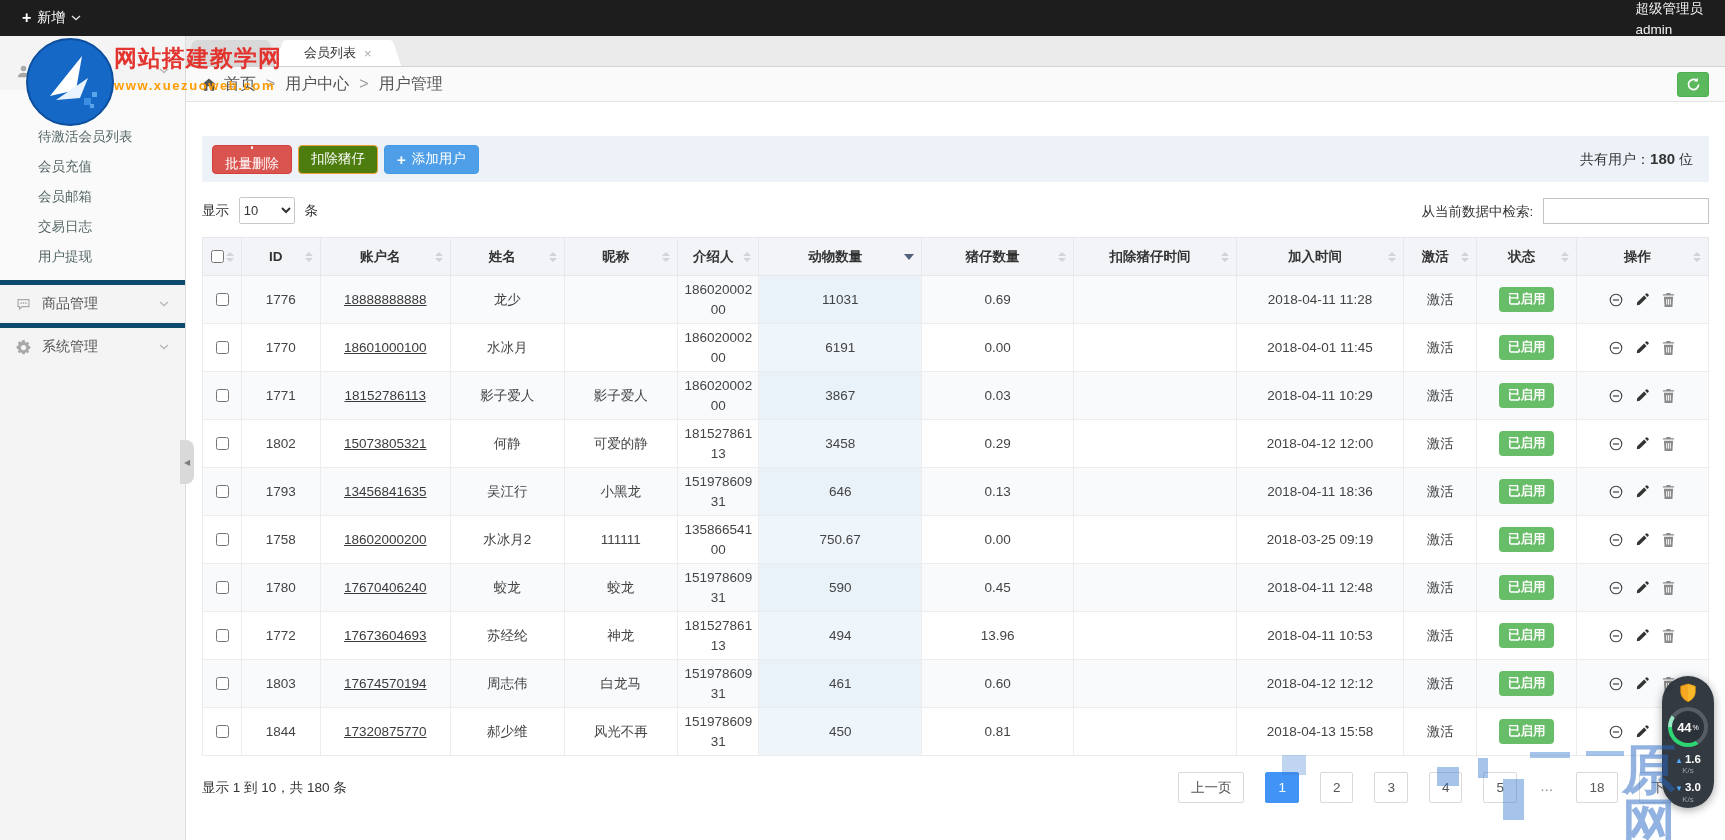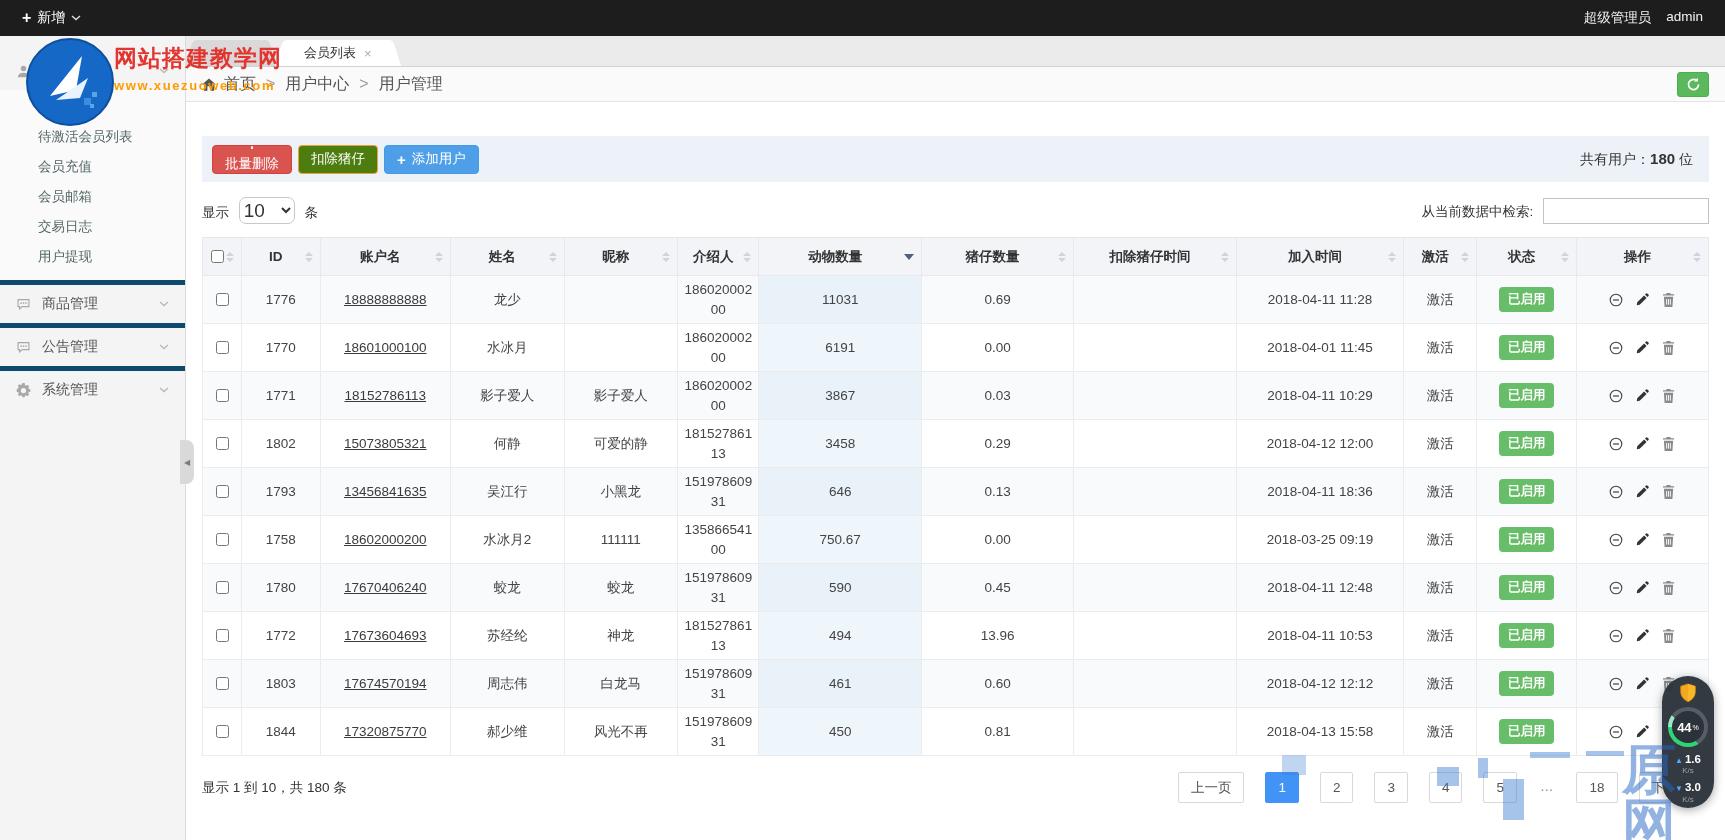--- a/index.html
+++ b/index.html
@@ -3,21 +3,21 @@
 <meta charset="utf-8">
 <style>
   html,body{margin:0;padding:0;}
   body{width:1725px;height:840px;overflow:hidden;position:relative;background:#fff;
        font-family:"Liberation Sans","DejaVu Sans",sans-serif;}
   
   .topbar{height:36px;background:#1d1d1d;color:#fff;display:flex;align-items:center;
           justify-content:space-between;padding:0 22px;font-size:14px;}
   .add-area{display:flex;align-items:center;gap:6px;cursor:pointer;}
   .add-plus{font-size:16px;font-weight:bold;line-height:1;}
-  .user-area{display:flex;gap:15px;font-size:13.5px;color:#f2f2f2;}
+  .user-area{display:flex;gap:4px;font-size:13.5px;color:#f2f2f2;flex-direction:column;}
   
   .layout{display:flex;height:804px;position:relative;}
   .sidebar{width:186px;min-width:186px;background:#f4f4f4;border-right:1px solid #dcdcdc;padding-top:16px;box-sizing:border-box;}
   .side-group{display:flex;align-items:center;height:38px;padding:0 16px;color:#555;font-size:14px;cursor:pointer;border-top:5px solid #0c4a6e;}
   .side-group:first-child{border-top:none;}
   .gicon{width:18px;margin-right:8px;display:flex;align-items:center;}
   .chev{margin-left:auto;display:flex;}
   .side-sub{background:#fafafa;padding:2px 0 8px;}
   .side-item{height:30px;line-height:30px;padding-left:38px;font-size:13.5px;color:#566;cursor:pointer;}
   .side-handle{position:absolute;left:180px;top:404px;width:14px;height:44px;background:#d9d9d9;
@@ -46,22 +46,22 @@
   .toolbar-strip{margin-top:34px;height:46px;background:#edf2f8;display:flex;align-items:center;padding:0 10px;}
   .btn{height:27px;display:inline-flex;align-items:center;gap:6px;padding:0 12px;border-radius:4px;
        color:#fff;font-size:13.5px;margin-right:6px;cursor:pointer;border:1px solid transparent;}
   .btn-danger{background:#d9534f;border-color:#d43f3a;flex-direction:column;}
   .btn-warn{background:#4d7c0f;border-color:#eea236;}
   .btn-primary{background:#4f9fe8;border-color:#419be6;}
   .total-users{margin-left:auto;font-size:14px;color:#333;padding-right:6px;}
   .total-users b{font-size:15px;}
   .controls-row{margin-top:15px;display:flex;align-items:center;justify-content:space-between;
                 font-size:13.5px;color:#333;}
-  .page-size select{height:27px;min-width:56px;border:1px solid #c8c8c8;border-radius:7px;background:#fff;
-                    font-size:19px;color:#333;margin:0 6px;}
+  .page-size select{height:27px;min-width:56px;border:1px solid #c8c8c8;border-radius:2px;background:#fff;
+                    font-size:13px;color:#333;margin:0 6px;}
   .search-box input{width:152px;height:24px;border:1px solid #c3c3c3;margin-left:6px;padding:0 6px;font-size:13px;}
   
   table{width:100%;border-collapse:collapse;margin-top:13px;table-layout:fixed;}
   th{height:37px;background:#f2f4f7;font-size:13.5px;color:#333;font-weight:bold;
      border:1px solid #e6e8eb;position:relative;text-align:center;padding:0 14px 0 4px;cursor:pointer;}
   td{height:48px;text-align:center;font-size:13.5px;color:#444;border:1px solid #ececec;
      padding:2px 4px;overflow:hidden;box-sizing:border-box;}
   tr.odd td{background:#f9fafc;}
   td.col-sorted{background:#eef5fb;}
   tr.odd td.col-sorted{background:#e9f2f9;}
@@ -162,36 +162,20 @@
           <span class="glabel">商品管理</span>
           <span class="chev">
             <svg width="10" height="6" viewBox="0 0 10 6">
               <path d="M1 1l4 3.6L9 1" fill="none" stroke="#b8b8b8" stroke-width="1.3"></path>
             </svg>
           </span>
         </div>
         <div class="side-group">
           <span class="gicon">
             <svg width="15" height="15" viewBox="0 0 16 16">
-              <path d="M2.2 2.8h11.6v7.4H6.6l-2.8 2.6v-2.6H2.2z" fill="none" stroke="#a8a8a8" stroke-width="1.2"></path>
-              <circle cx="5.4" cy="6.5" r=".9" fill="#a8a8a8"></circle>
-              <circle cx="8" cy="6.5" r=".9" fill="#a8a8a8"></circle>
-              <circle cx="10.6" cy="6.5" r=".9" fill="#a8a8a8"></circle>
-            </svg>
-          </span>
-          <span class="glabel">公告管理</span>
-          <span class="chev">
-            <svg width="10" height="6" viewBox="0 0 10 6">
-              <path d="M1 1l4 3.6L9 1" fill="none" stroke="#b8b8b8" stroke-width="1.3"></path>
-            </svg>
-          </span>
-        </div>
-        <div class="side-group">
-          <span class="gicon">
-            <svg width="15" height="15" viewBox="0 0 16 16">
               <path fill="#a8a8a8" fill-rule="evenodd" d="M15.3 9.3V6.7l-1.7-.3a5.6 5.6 0 0 0-.5-1.3l1-1.4-1.8-1.8-1.4 1a5.6 5.6 0 0 0-1.3-.5L9.3 0H6.7l-.3 1.7a5.6 5.6 0 0 0-1.3.5l-1.4-1-1.8 1.8 1 1.4a5.6 5.6 0 0 0-.5 1.3L.7 6.7v2.6l1.7.3c.1.5.3.9.5 1.3l-1 1.4 1.8 1.8 1.4-1c.4.2.8.4 1.3.5l.3 1.7h2.6l.3-1.7c.5-.1.9-.3 1.3-.5l1.4 1 1.8-1.8-1-1.4c.2-.4.4-.8.5-1.3zM8 10.8A2.8 2.8 0 1 1 8 5.2a2.8 2.8 0 0 1 0 5.6z"></path>
             </svg>
           </span>
           <span class="glabel">系统管理</span>
           <span class="chev">
             <svg width="10" height="6" viewBox="0 0 10 6">
               <path d="M1 1l4 3.6L9 1" fill="none" stroke="#b8b8b8" stroke-width="1.3"></path>
             </svg>
           </span>
         </div>

